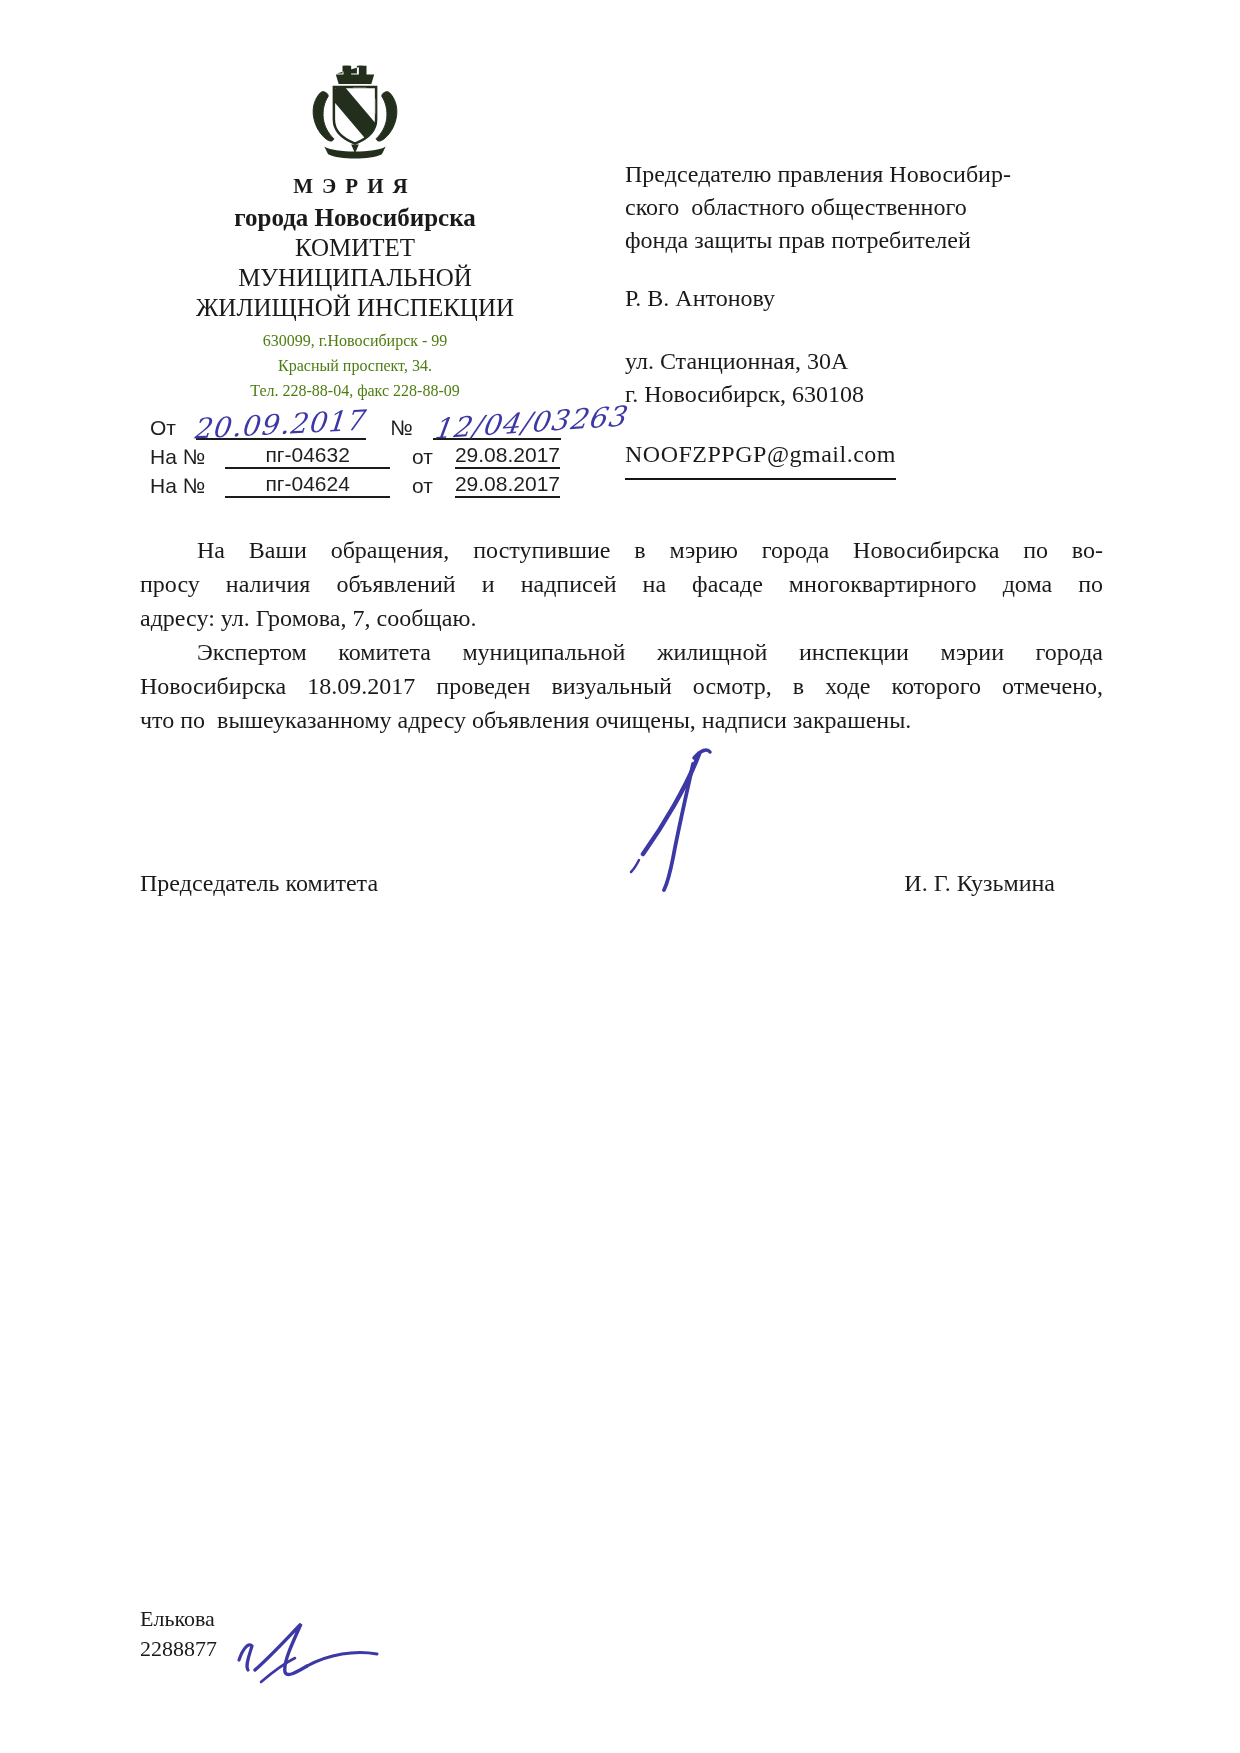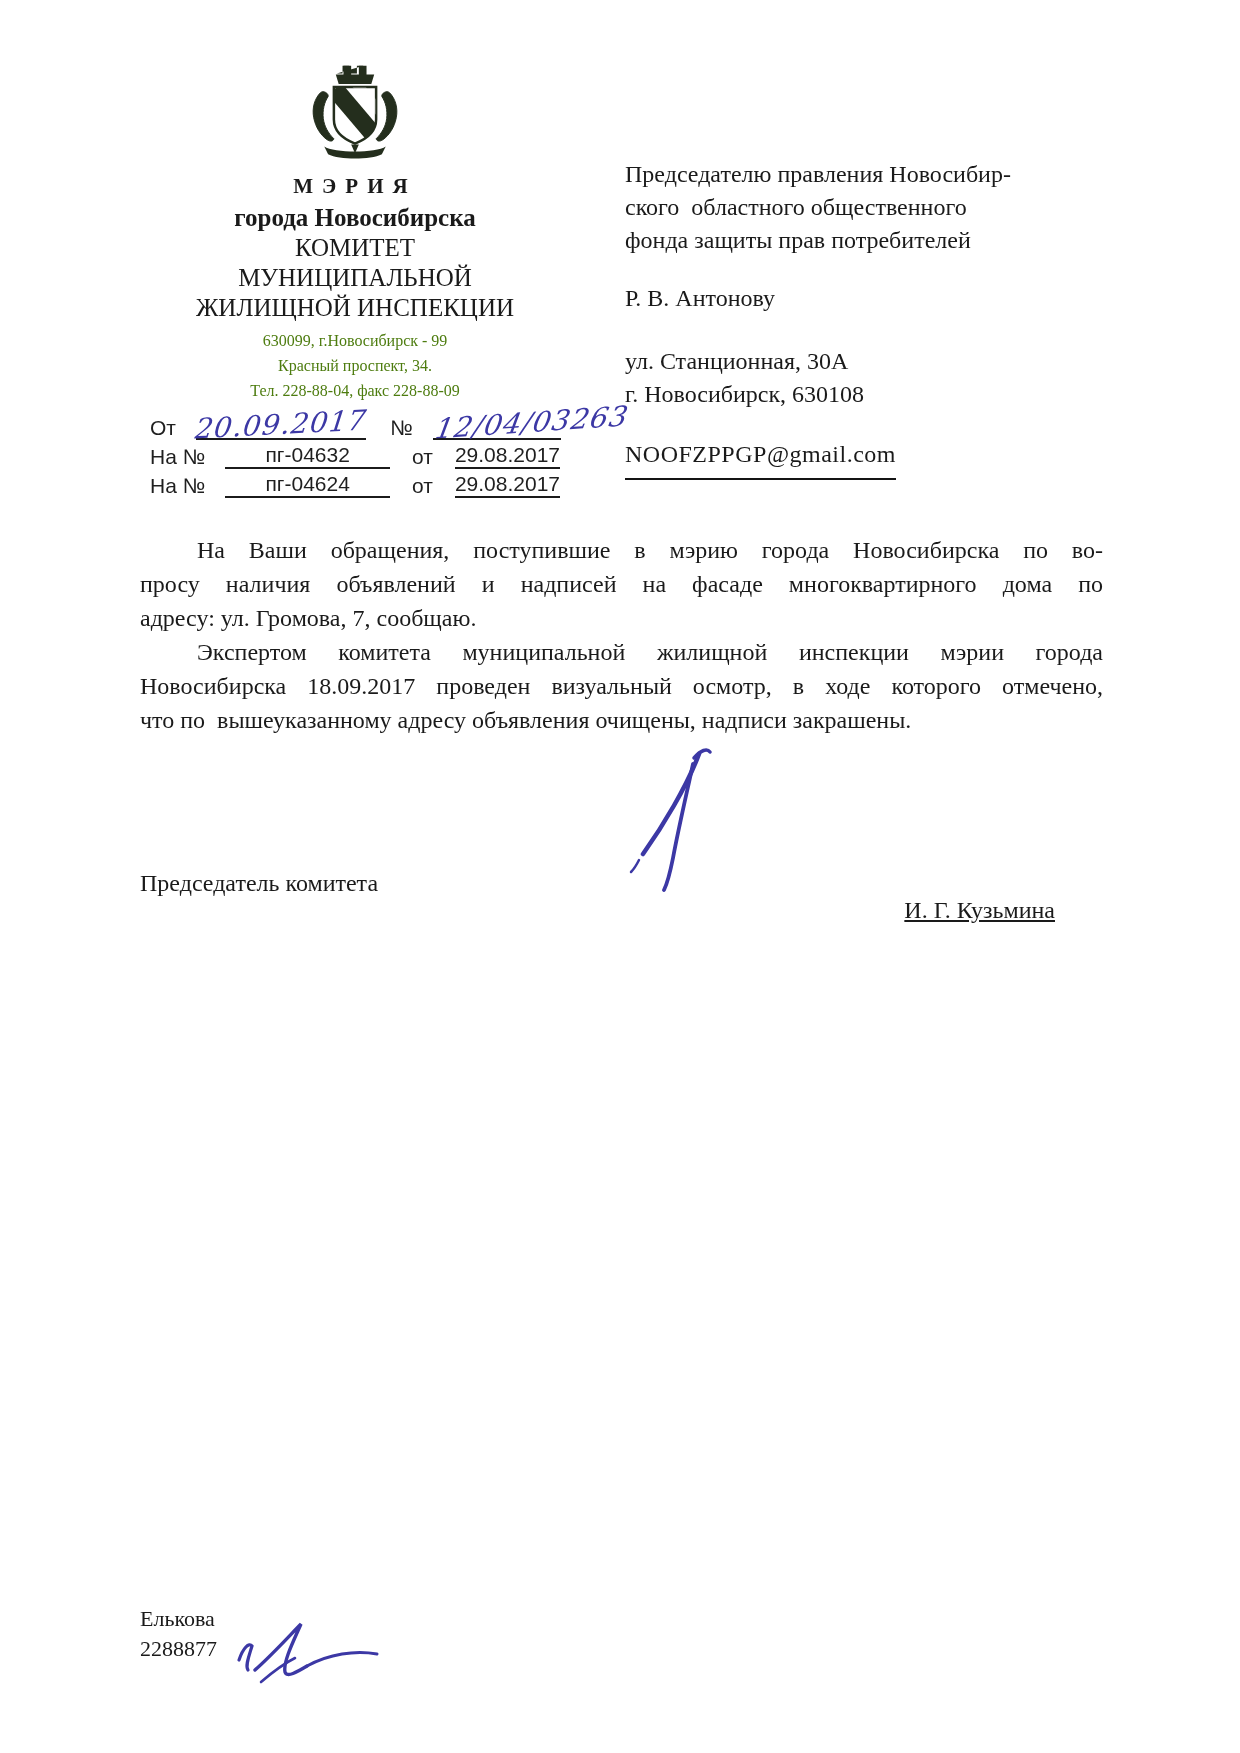--- a/index.html
+++ b/index.html
@@ -50,22 +50,22 @@
   .recipient .email{margin-top:27px;}
   .email-text{border-bottom:2px solid #141414;padding-bottom:11px;letter-spacing:.5px;}
 
   
   .body-text{left:140px;top:533px;width:963px;font-size:24px;}
   .bline{line-height:34px;white-space:pre-wrap;}
   .bline.just{text-align:justify;text-align-last:justify;white-space:normal;}
   .bline.indent{text-indent:57px;}
 
   
-  .sig-row{left:140px;top:870px;width:963px;display:flex;font-size:24px;flex-direction:column;}
-  .sig-name{margin-left:auto;padding-right:48px;text-decoration:underline;}
+  .sig-row{left:140px;top:870px;width:963px;display:flex;font-size:24px;}
+  .sig-name{margin-left:auto;padding-right:48px;}
 
   
   .footer{left:140px;top:1604px;font-size:22px;line-height:30px;}
 
   .ink-svg{position:absolute;pointer-events:none;}
 </style>
 </head>
 <body>
 
 <div class="abs letterhead">

